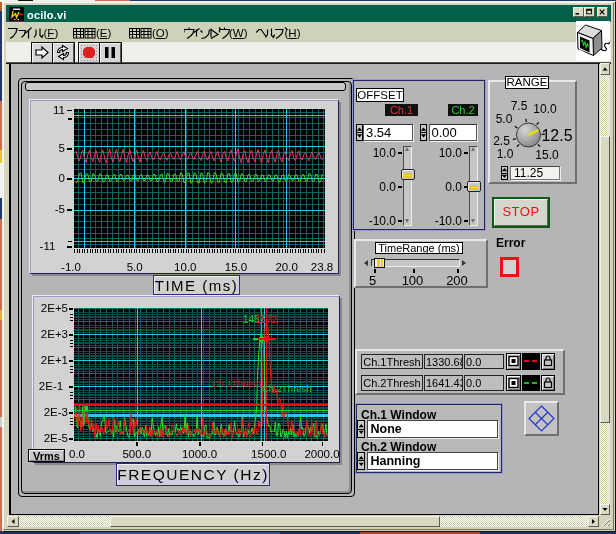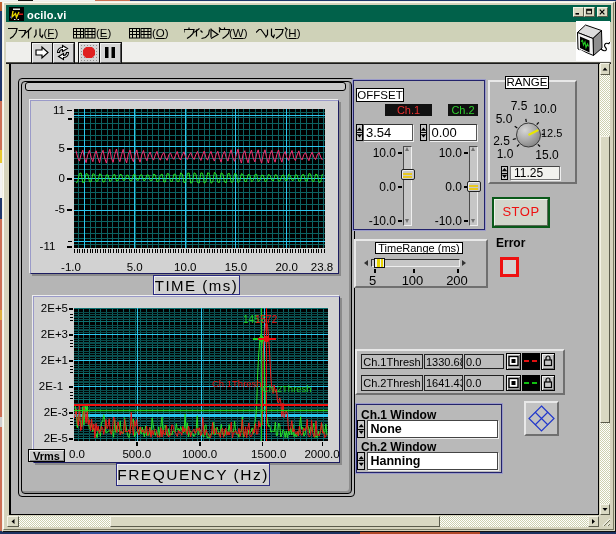--- a/index.html
+++ b/index.html
@@ -455,21 +455,21 @@
 <div class="abs" style="left:199.0px;top:442px;width:1.5px;height:4px;background:#000"></div>
 <div class="abs" style="left:238.3px;top:448px;width:48px;text-align:right;font-size:11.5px;color:#000">1500.0</div>
 <div class="abs" style="left:261.8px;top:442px;width:1.5px;height:4px;background:#000"></div>
 <div class="abs" style="left:298px;top:448px;width:48px;text-align:center;font-size:11.5px;color:#000">2000.0</div>
 <div class="abs" style="left:321.5px;top:442px;width:1.5px;height:4px;background:#000"></div>
 <div class="abs" style="left:28px;top:449px;width:37px;height:13px;background:#c9c9c9;border:1px solid #000;box-shadow:inset 1px 1px 0 #f0f0f0,inset -1px -1px 0 #8a8a8a;font-size:11px;font-weight:bold;text-align:center;line-height:12px">Vrms</div>
 <div class="abs" style="left:116px;top:463px;width:154px;height:23px;background:#d0d0d0;border:1px solid #2a2a80;box-shadow:inset 1px 1px 0 #f0f0f0;text-align:center;font-size:15.5px;letter-spacing:1.5px;line-height:21px;color:#000">FREQUENCY (Hz)</div>
 <div class="abs" style="left:352px;top:79px;width:134px;height:152px;border:1px solid #9a9ac8;background:#b5b5b5"></div>
 <div class="abs" style="left:353px;top:80px;width:132px;height:150px;border:1.5px solid #23236b;background:#b5b5b5"></div>
 <div class="abs" style="left:356px;top:88px;width:48px;height:14px;background:#fff;border:1px solid #000;font-size:11.5px;line-height:12px;text-align:center">OFFSET</div>
-<div class="abs" style="left:385px;top:103.5px;width:47px;height:12.5px;background:#111;color:#e83030;font-size:11px;line-height:12px;text-align:center">Ch.1</div>
+<div class="abs" style="left:385px;top:103.5px;width:33px;height:12.5px;background:#111;color:#e83030;font-size:11px;line-height:12px;text-align:center">Ch.1</div>
 <div class="abs" style="left:448px;top:103.5px;width:30px;height:12.5px;background:#111;color:#30d030;font-size:11px;line-height:12px;text-align:center">Ch.2</div>
 <div class="abs" style="left:355.5px;top:123.5px;width:7px;height:17px;border:1px solid #000;background:#c9c9c9">
     <div class="abs" style="left:0;top:7.0px;width:5px;height:1px;background:#000"></div>
     <svg width="5" height="17" style="left:0;top:0">
       <path d="M2.5,2.5 L5.1,5.7 L-0.10000000000000009,5.7 Z" fill="#000"></path>
       <path d="M2.5,12.5 L5.1,9.3 L-0.10000000000000009,9.3 Z" fill="#000"></path>
     </svg>
   </div>
 <div class="abs" style="left:363px;top:123.5px;width:50px;height:17px;background:#fff;border:1px solid #555;border-top-color:#333;box-shadow:1px 1px 0 #eee;font-size:13px;line-height:16px;padding-left:2px">3.54</div>
 <div class="abs" style="left:420px;top:123.5px;width:7px;height:17px;border:1px solid #000;background:#c9c9c9">
@@ -524,21 +524,21 @@
           <stop offset="1" stop-color="#787878"></stop>
         </radialGradient>
       </defs>
       <circle cx="40.5" cy="55.0" r="12" fill="url(#kg)" stroke="#3a3a3a" stroke-width="1"></circle>
       <line x1="40.5" y1="55.0" x2="50.3" y2="50.0" stroke="#e8e800" stroke-width="2"></line>
     </svg>
   </div>
 <div class="abs" style="left:503px;top:99px;width:32px;text-align:center;font-size:12px">7.5</div>
 <div class="abs" style="left:529px;top:102px;width:32px;text-align:center;font-size:12px">10.0</div>
 <div class="abs" style="left:488px;top:111.5px;width:32px;text-align:center;font-size:12px">5.0</div>
-<div class="abs" style="left:541px;top:126.5px;width:32px;font-size:11px">12.5</div>
+<div class="abs" style="left:541px;top:126.5px;width:32px;text-align:center;font-size:16px">12.5</div>
 <div class="abs" style="left:485.5px;top:134px;width:32px;text-align:center;font-size:12px">2.5</div>
 <div class="abs" style="left:489px;top:146.5px;width:32px;text-align:center;font-size:12px">1.0</div>
 <div class="abs" style="left:531px;top:147.5px;width:32px;text-align:center;font-size:12px">15.0</div>
 <div class="abs" style="left:501px;top:166px;width:7px;height:14px;border:1px solid #000;background:#c9c9c9">
     <div class="abs" style="left:0;top:5.5px;width:5px;height:1px;background:#000"></div>
     <svg width="5" height="14" style="left:0;top:0">
       <path d="M2.5,1.0 L5.1,4.2 L-0.10000000000000009,4.2 Z" fill="#000"></path>
       <path d="M2.5,11.0 L5.1,7.8 L-0.10000000000000009,7.8 Z" fill="#000"></path>
     </svg>
   </div>

